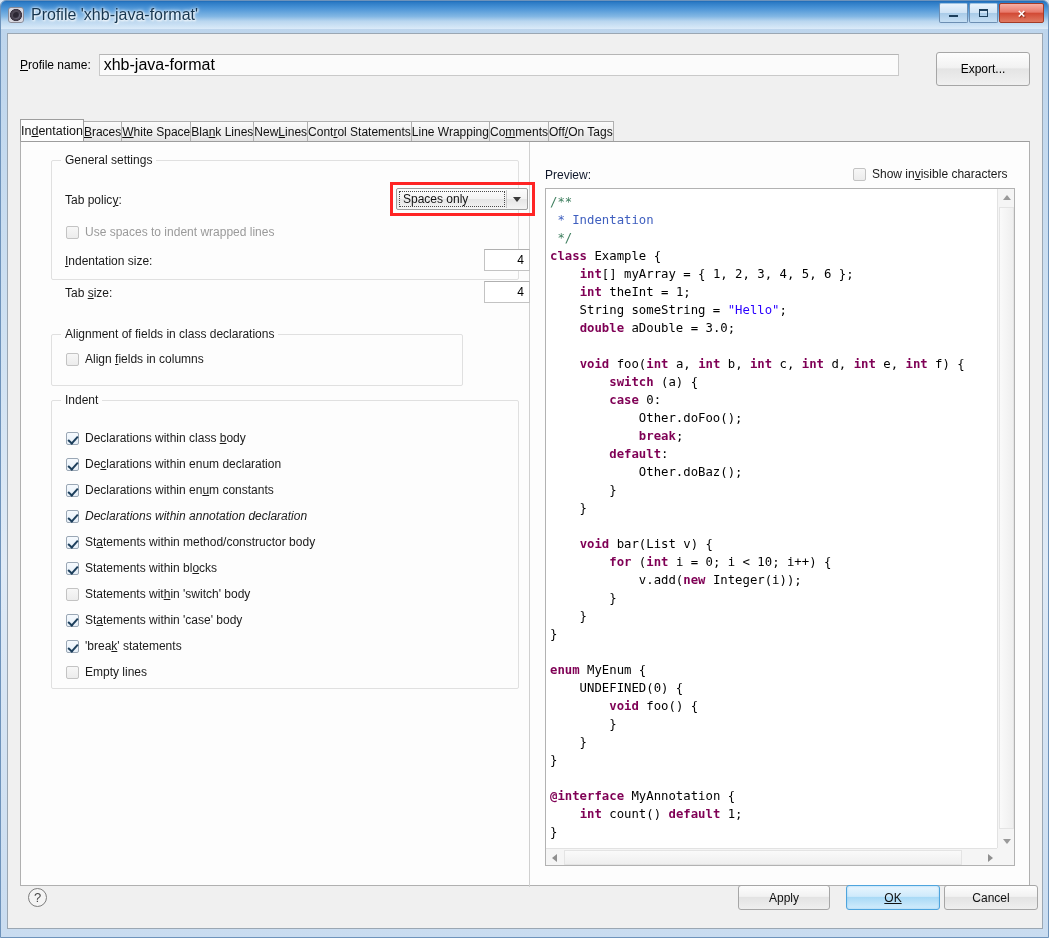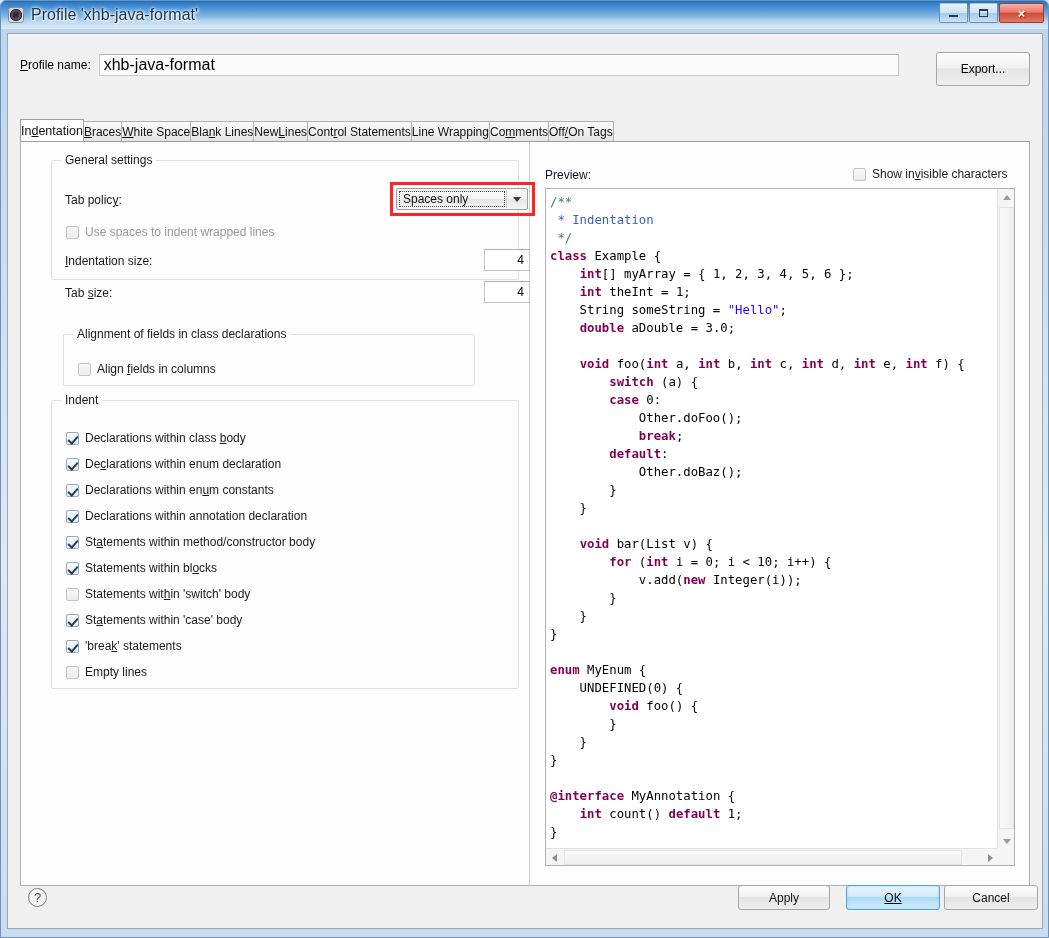--- a/index.html
+++ b/index.html
@@ -456,44 +456,44 @@
           <span class="mn">I</span>ndentation size:
         </div>
         <div class="numfield" style="left:432px; top:88px;">4</div>
 
         <div class="row-label" style="left:13px; top:125px;">
           Tab <span class="mn">s</span>ize:
         </div>
         <div class="numfield" style="left:432px; top:120px;">4</div>
       </div>
 
-      <div class="group" style="left:30px; top:192px; width:412px; height:52px;margin-left:12px;">
+      <div class="group" style="left:30px; top:192px; width:412px; height:52px;">
         <div class="grp-title">Alignment of fields in class declarations</div>
-        <div class="cb-row" style="left:14px; top:27px;">
+        <div class="cb-row" style="left:14px; top:17px;">
           <span class="cbox dim"></span>
           <span class="cb-label">Align <span class="mn">f</span>ields in columns</span>
         </div>
       </div>
 
       <div class="group" style="left:30px; top:258px; width:468px; height:289px;">
         <div class="grp-title">Indent</div>
 
         <div class="cb-row" style="left:14px; top:30px;">
           <span class="cbox checked"></span>
           <span class="cb-label">Declarations within class <span class="mn">b</span>ody</span>
         </div>
         <div class="cb-row" style="left:14px; top:56px;">
           <span class="cbox checked"></span>
           <span class="cb-label">De<span class="mn">c</span>larations within enum declaration</span>
         </div>
         <div class="cb-row" style="left:14px; top:82px;">
           <span class="cbox checked"></span>
           <span class="cb-label">Declarations within en<span class="mn">u</span>m constants</span>
         </div>
-        <div class="cb-row" style="left:14px; top:108px;">
+        <div class="cb-row" style="left:14px; top:108px;font-style:italic;">
           <span class="cbox checked"></span>
           <span class="cb-label">Declarations within annotation declaration</span>
         </div>
         <div class="cb-row" style="left:14px; top:134px;">
           <span class="cbox checked"></span>
           <span class="cb-label">St<span class="mn">a</span>tements within method/constructor body</span>
         </div>
         <div class="cb-row" style="left:14px; top:160px;">
           <span class="cbox checked"></span>
           <span class="cb-label">Statements within bl<span class="mn">o</span>cks</span>

